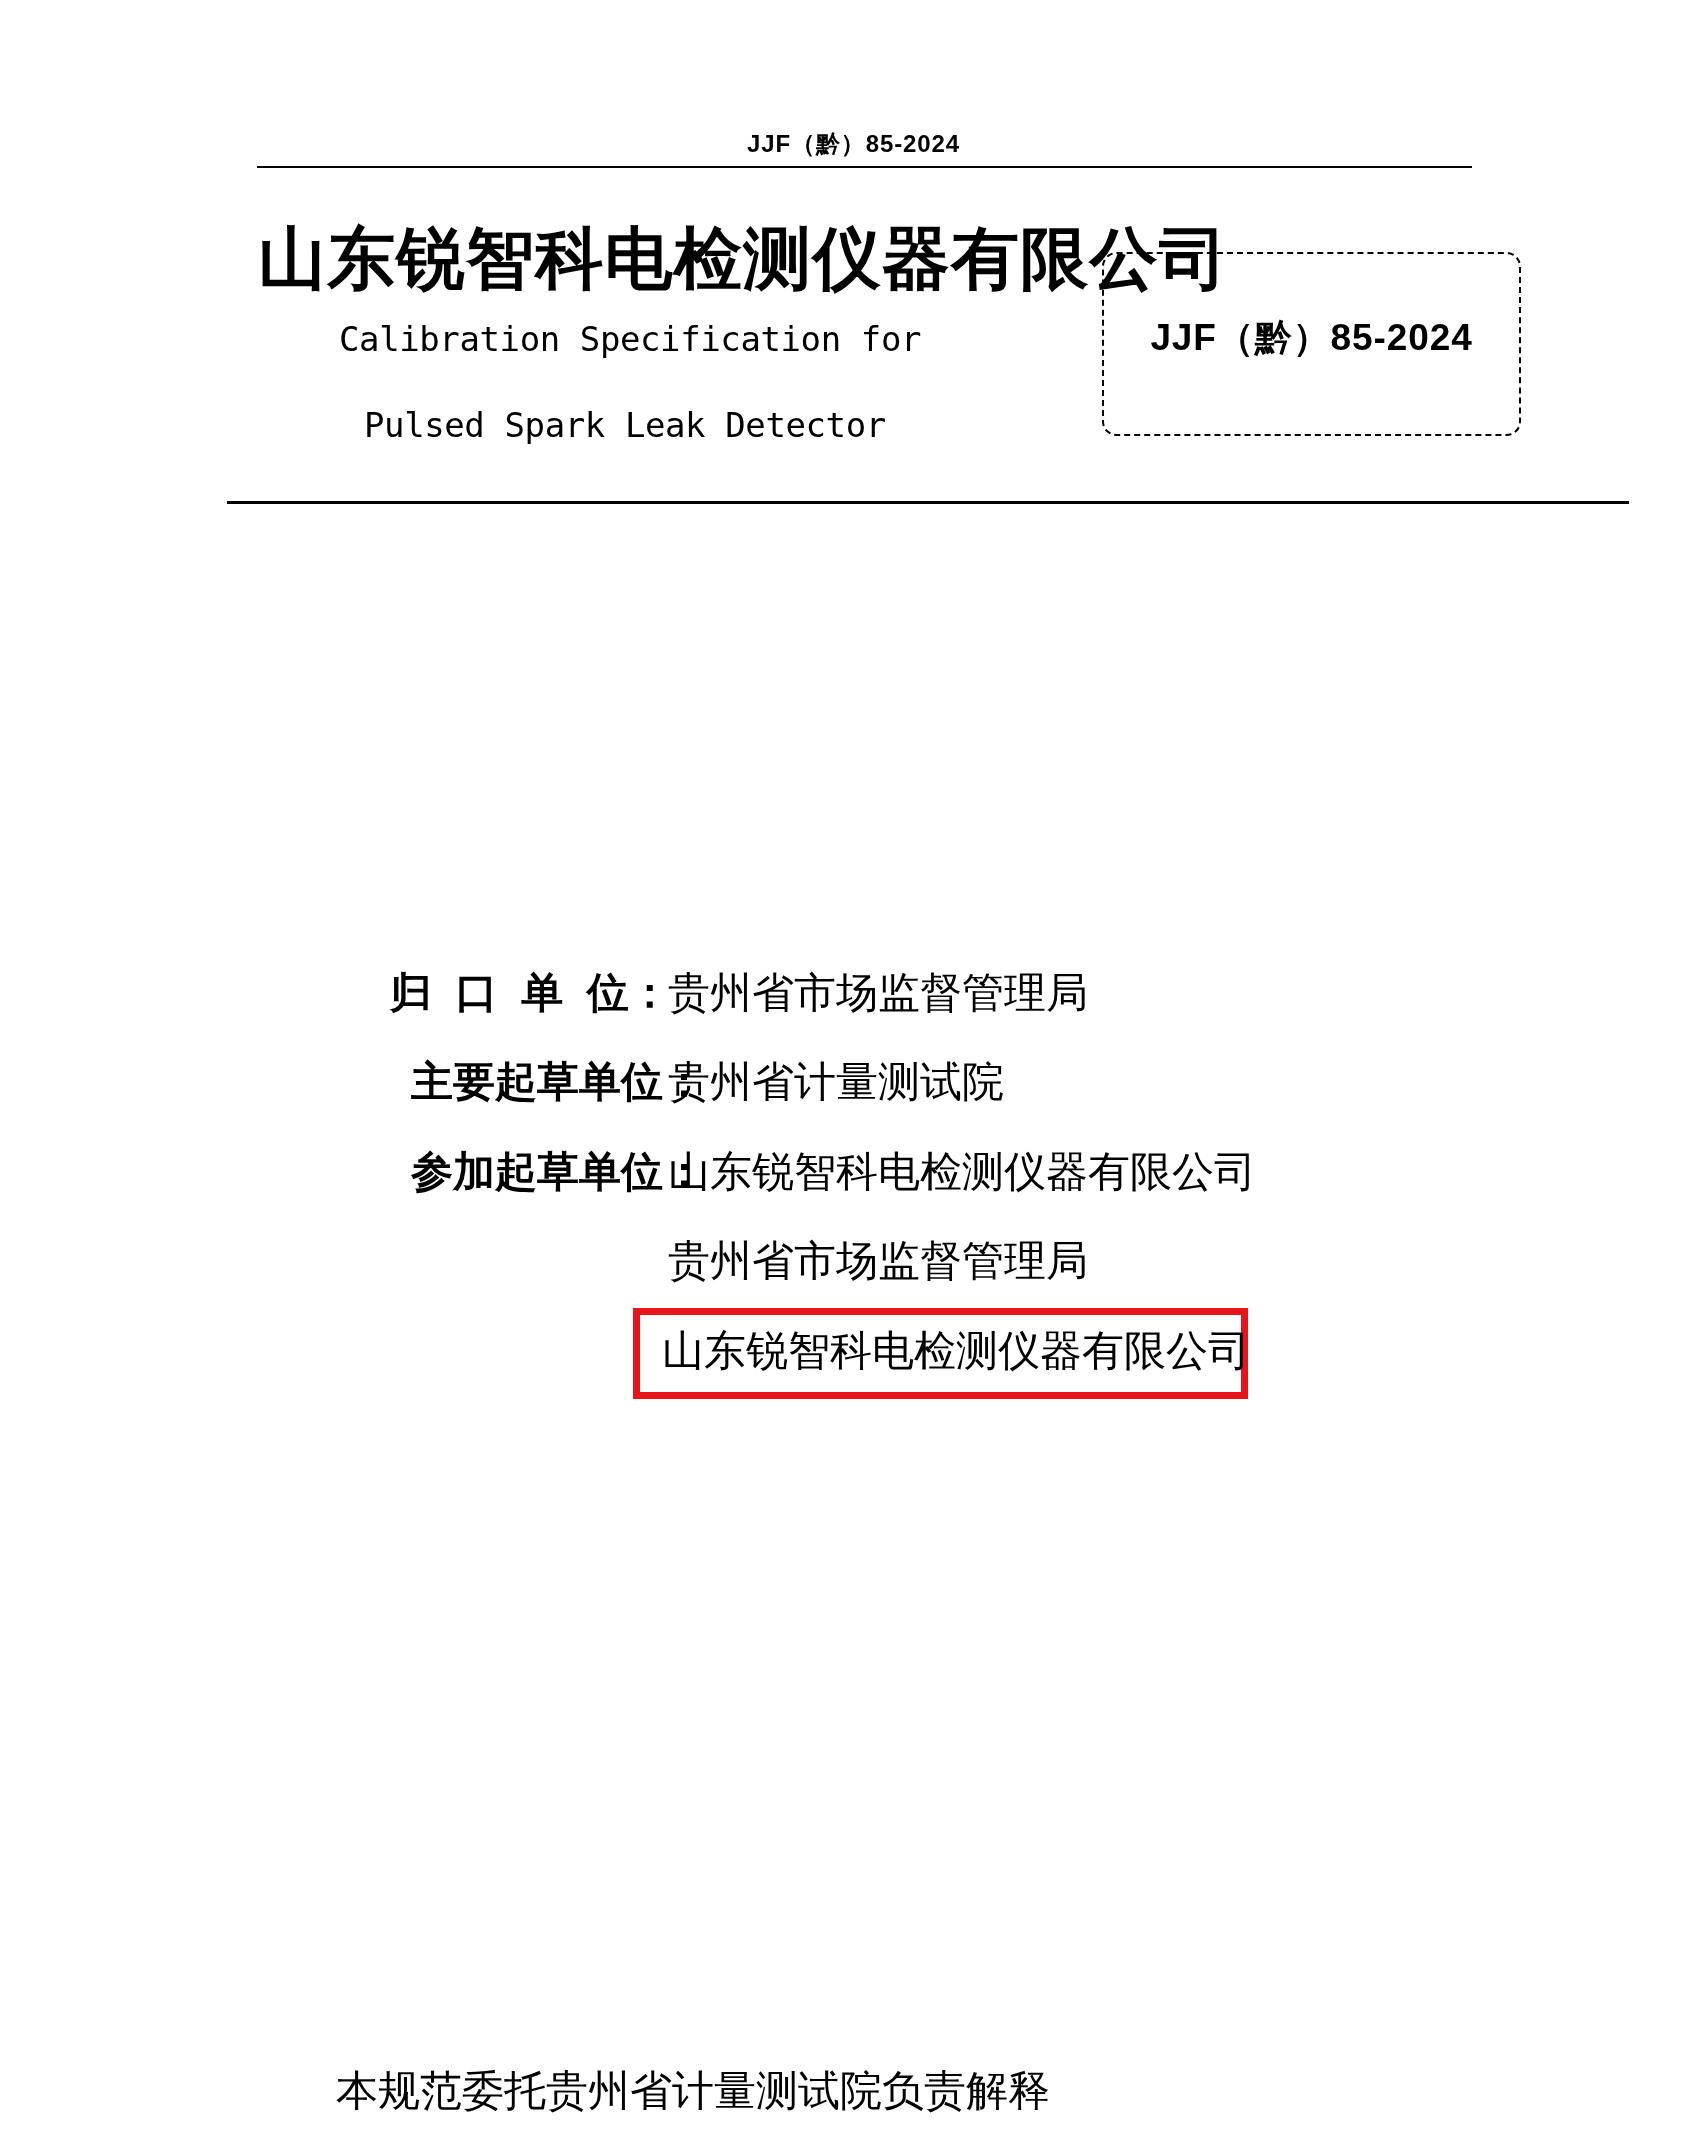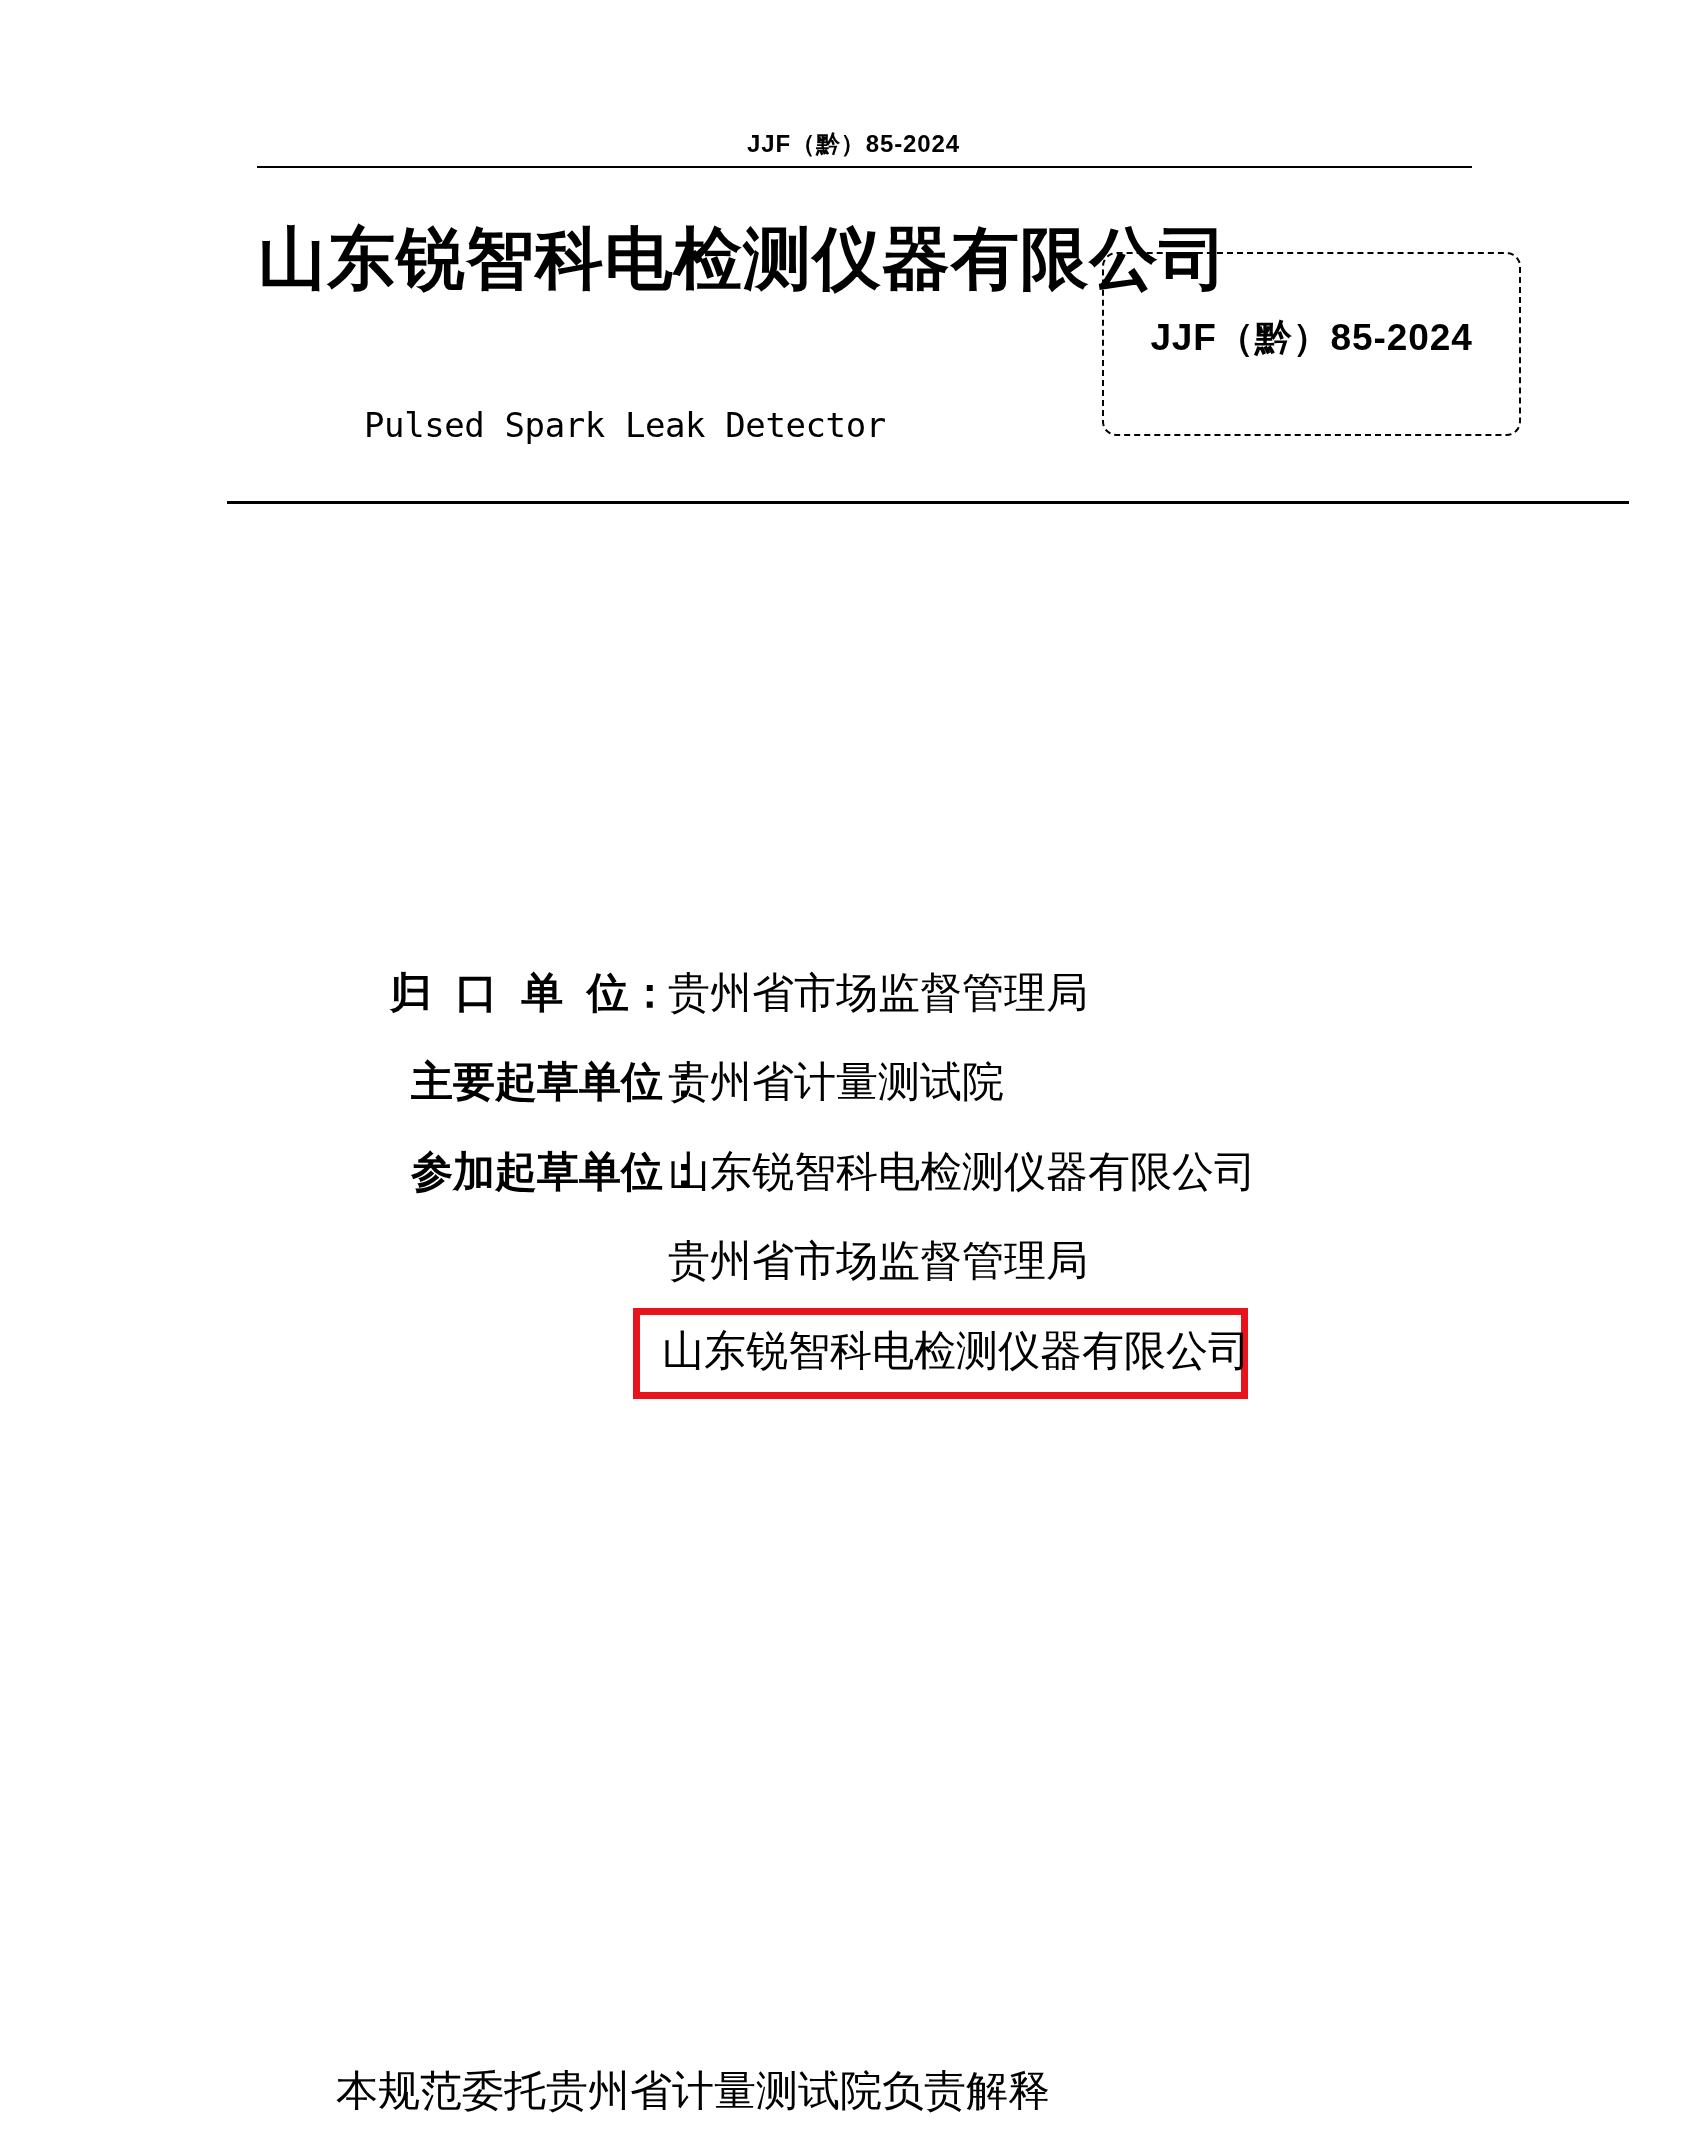--- a/index.html
+++ b/index.html
@@ -123,20 +123,21 @@
 </style>
 </head>
 <body>
 
 <div class="page">
 
   <div class="abs header-code">JJF（黔）85-2024</div>
   <div class="abs header-rule"></div>
 
   <div class="abs doc-title">山东锐智科电检测仪器有限公司</div>
+  <div class="abs doc-subtitle-en en-line1">Calibration Specification for</div>
   <div class="abs doc-subtitle-en en-line2">Pulsed Spark Leak Detector</div>
 
   <div class="abs badge-box">
     <span class="badge-code">JJF（黔）85-2024</span>
   </div>
 
   <div class="abs title-rule"></div>
 
   <div class="abs info-row row-1">
     <span class="info-label spread">归 口 单 位：</span>

